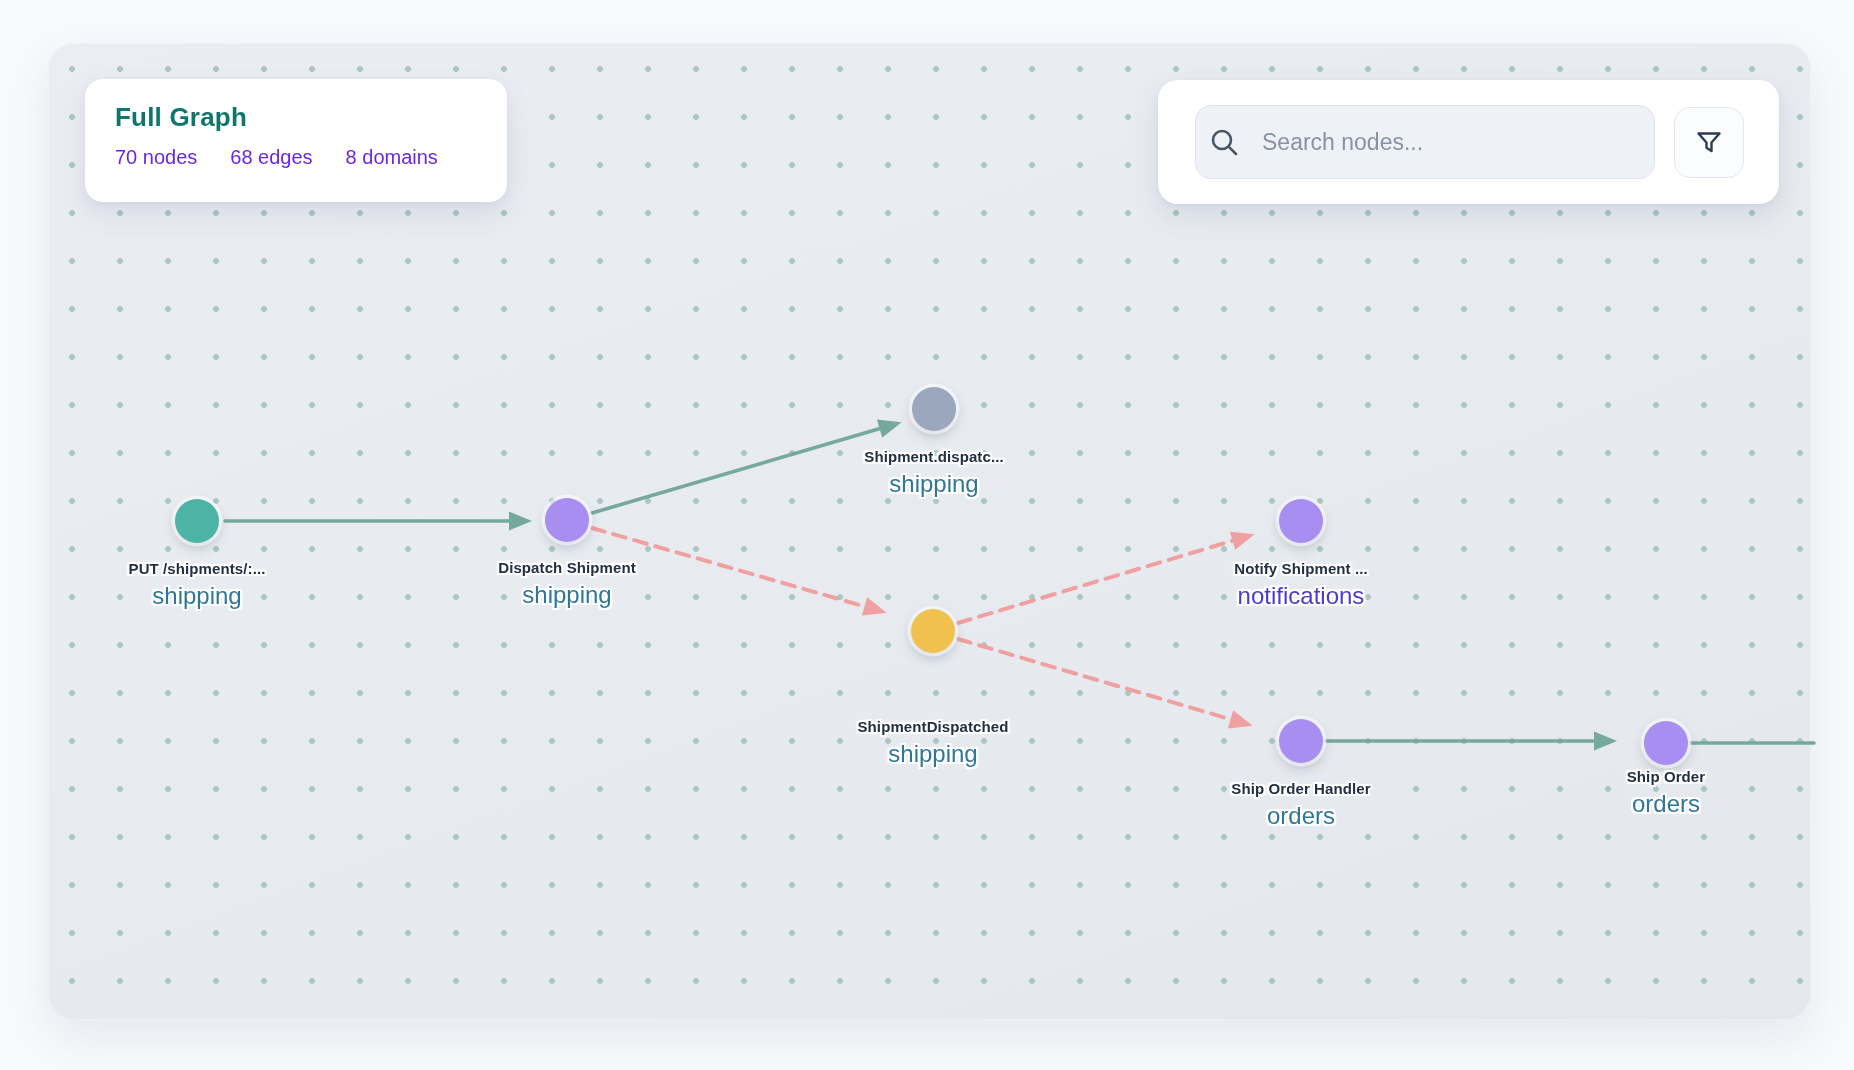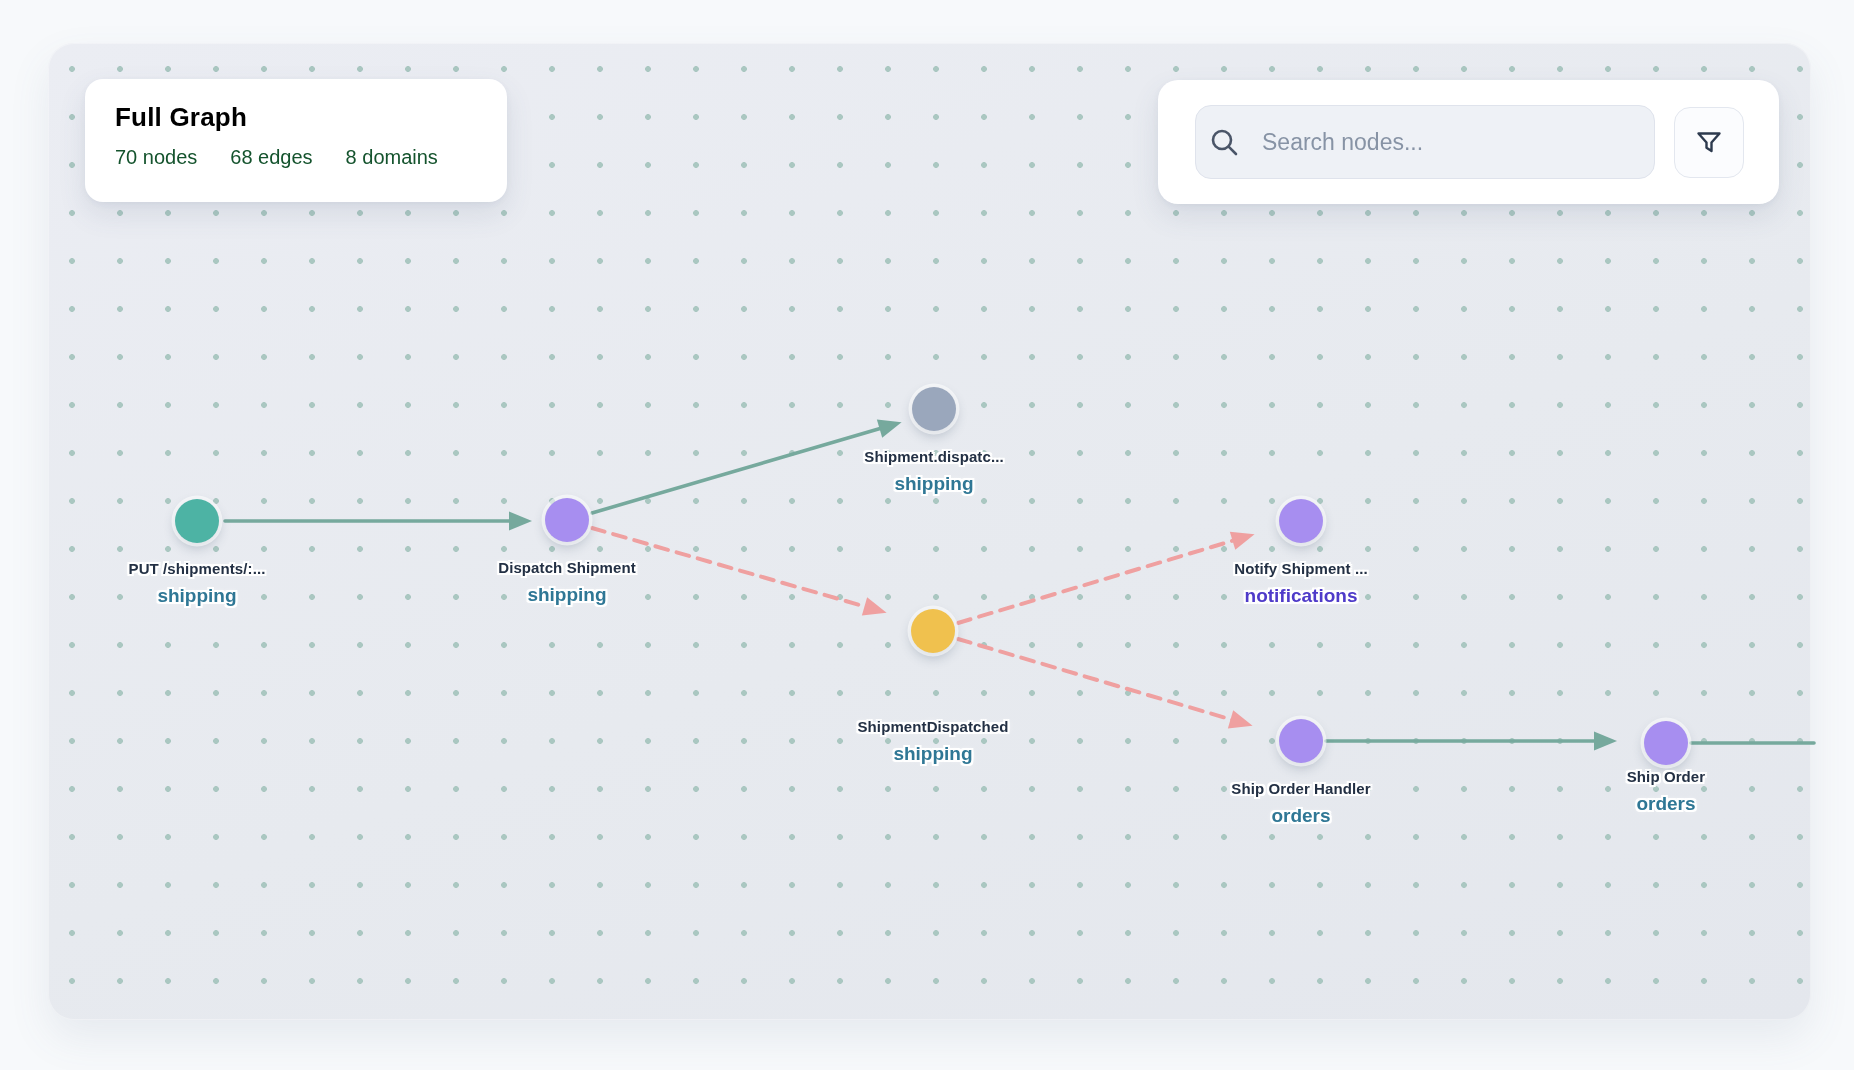--- a/index.html
+++ b/index.html
@@ -27,35 +27,35 @@
     box-shadow: 0 0 0 3.5px rgba(255,255,255,0.55), 0 5px 12px rgba(55,75,100,0.28);
     cursor:pointer;
   }
   .node-labels { position:absolute; left:0; transform:translateX(-50%); text-align:center; white-space:nowrap; }
   .node-title {
     font-size:15px; font-weight:bold; color:#233044; line-height:29px; letter-spacing:0.1px;
     text-shadow:-2px -2px 0 #fff, 2px -2px 0 #fff, -2px 2px 0 #fff, 2px 2px 0 #fff,
                  0 -2px 0 #fff, 0 2px 0 #fff, -2px 0 0 #fff, 2px 0 0 #fff, 0 0 7px #fff;
   }
   .node-domain {
-    font-size:19px; font-weight:700; line-height:25px;
+    font-size:24px; font-weight:400; line-height:25px;
     text-shadow:-2px -2px 0 #fff, 2px -2px 0 #fff, -2px 2px 0 #fff, 2px 2px 0 #fff,
                  0 -2px 0 #fff, 0 2px 0 #fff, -2px 0 0 #fff, 2px 0 0 #fff, 0 0 6px #fff;
   }
 
   
   .stats-card {
     position:absolute; left:85px; top:79px; width:422px; height:123px;
     background:#ffffff; border-radius:18px;
     box-shadow:0 12px 28px rgba(70,90,120,0.12), 0 2px 6px rgba(70,90,120,0.06);
     padding:23px 30px 0 30px;
   }
-  .stats-title { font-size:26px; font-weight:800; color:#000000; letter-spacing:0.2px; }
+  .stats-title { font-size:26px; font-weight:800; color:#0f766e; letter-spacing:0.2px; }
   .stats-row { display:flex; gap:33px; margin-top:13px; }
-  .stats-item { font-size:20px; color:#14532d; }
+  .stats-item { font-size:20px; color:#6d28d9; }
 
   
   .search-card {
     position:absolute; left:1158px; top:80px; width:621px; height:124px;
     background:#ffffff; border-radius:20px;
     box-shadow:0 12px 28px rgba(70,90,120,0.12), 0 2px 6px rgba(70,90,120,0.06);
     display:flex; align-items:center; padding:0 35px 0 37px; gap:19px;
   }
   .search-box {
     flex:1; height:74px; background:#eef1f6; border:1.5px solid #dfe3ec; border-radius:16px;

